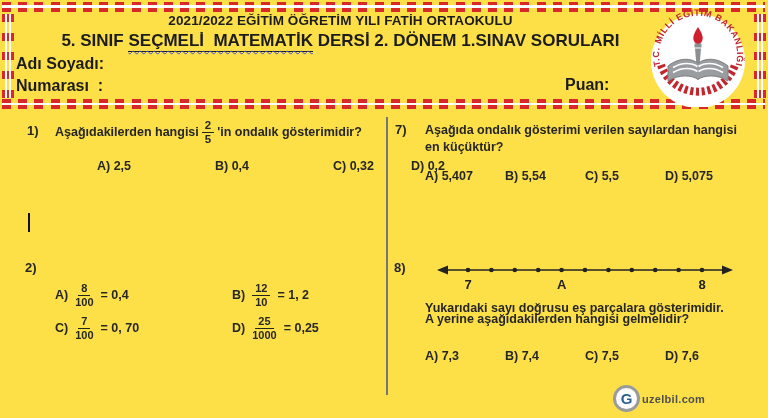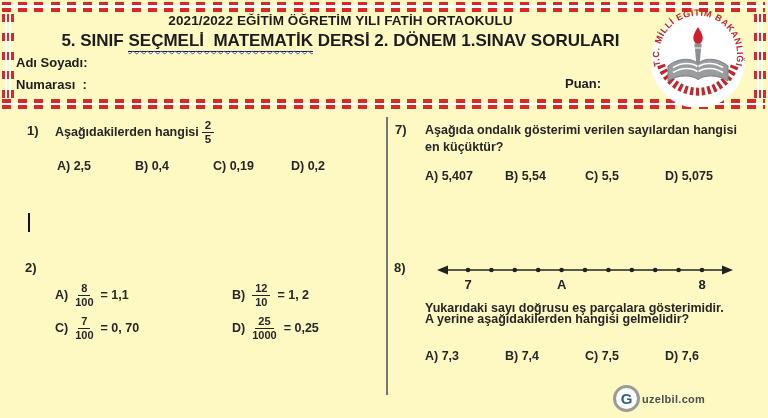--- a/index.html
+++ b/index.html
@@ -1,17 +1,17 @@
 <!DOCTYPE html>
 <html><head>
 <meta charset="utf-8">
 <style>
   html,body { margin:0; padding:0; background:#e8e8e8; }
   .page {
-    position:relative; width:768px; height:418px; background:#fef9c3;
+    position:relative; width:768px; height:418px; background:#fde047;
     font-family:"Liberation Sans", sans-serif; color:#222; overflow:hidden;
   }
   
   .strip-h {
     position:absolute; height:10px; left:2px; right:3px;
     background-image:
       linear-gradient(to bottom, transparent 0 3.5px, #fff 3.5px 6px, transparent 6px 10px),
       repeating-linear-gradient(90deg, #d9282a 0 9px, transparent 9px 16.2px);
   }
   .strip-v {
@@ -20,26 +20,26 @@
       linear-gradient(to right, transparent 0 3px, #fff 3px 4.7px, transparent 4.7px 7.3px, #fff 7.3px 9px, transparent 9px 12px),
       repeating-linear-gradient(0deg, #d9282a 0 8px, transparent 8px 19px);
   }
   .hdr-center { position:absolute; left:28px; top:13px; width:625px; text-align:center; }
   .hdr-title  { font-size:13.5px; font-weight:700; color:#1c1c1c; letter-spacing:.1px; white-space:pre; }
   .hdr-sub    { margin-top:3px; font-size:17px; font-weight:700; color:#1c1c1c; white-space:pre; }
   .hdr-sub .wavy {
     border-bottom:1.3px solid #1a1a1a; padding-bottom:1px;
     text-decoration:underline wavy #3f51d1 1px; text-underline-offset:4px;
   }
-  .field { position:absolute; font-size:13px; font-weight:700; color:#1c1c1c; white-space:pre; }
+  .field { position:absolute; font-size:16px; font-weight:700; color:#1c1c1c; white-space:pre; }
   .divider { position:absolute; left:386px; top:117px; width:2px; height:278px; background:#767676; }
   .q-num  { position:absolute; font-size:13px; font-weight:700; color:#262626; }
   .q-text { position:absolute; font-size:12.5px; font-weight:700; color:#262626; }
   .opt-row { position:absolute; display:flex; font-size:12.5px; font-weight:700; color:#262626; }
-  .opt78 { width:78px; } .opt80 { width:80px; }
+  .opt78 { width:78px;margin-left:40px; } .opt80 { width:80px; }
   .frac { display:inline-flex; flex-direction:column; align-items:center; vertical-align:middle;
           font-size:11px; font-weight:700; line-height:1.15; margin:0 3px; }
   .frac .fn { padding:0 3px; border-bottom:1.6px solid #222; }
   .q2-grid { position:absolute; left:55px; top:282px; width:320px; display:grid;
              grid-template-columns:177px auto; row-gap:7px; }
   .q2opt { display:flex; align-items:center; gap:4px; font-size:12.5px; font-weight:700; color:#262626; }
   .u-solid { text-decoration-thickness:1.2px; text-underline-offset:2px; }
   .cursor { position:absolute; left:28px; top:213px; width:2px; height:19px; background:#111; }
   .gz { position:absolute; left:613px; top:385px; display:flex; align-items:center; gap:2px; }
   .gz-icon { width:21px; height:21px; border:3px solid #9b9b9b; border-radius:50%;
@@ -89,40 +89,40 @@
     <path d="M25,65.5 C34,60 44,60.5 49.4,64.5 M75,65.5 C66,60 56,60.5 50.6,64.5" stroke="#ffffff" stroke-width="1.6" fill="none"></path>
   </svg>
 
   <div class="divider"></div>
 
   <div class="q-num" style="left:27px; top:123px">1)</div>
   <div class="q-text" style="left:55px; top:119px; width:325px">
     <span>Aşağıdakilerden hangisi</span><span class="frac" style="font-size:11.5px">
         <span class="fn">2</span>
         <span>5</span>
-      </span>
+      </span><span>'in ondalık gösterimidir?</span>
   </div>
   <div class="opt-row" style="left:57px; top:159px">
     <span class="opt78">A) 2,5</span>
     <span class="opt78">B) 0,4</span>
-    <span class="opt78">C) 0,19</span>
+    <span class="opt78">C) 0,32</span>
     <span>D) 0,2</span>
   </div>
 
   <div class="cursor"></div>
 
   <div class="q-num" style="left:25px; top:260px">2)</div>
   <div class="q2-grid">
     <span class="q2opt">
       <span>A)</span>
       <span class="frac">
           <span class="fn">8</span>
           <span>100</span>
         </span>
-      <span>= 1,1</span>
+      <span>= 0,4</span>
     </span>
     <span class="q2opt">
       <span>B)</span>
       <span class="frac">
           <span class="fn">12</span>
           <span>10</span>
         </span>
       <span>= 1, 2</span>
     </span>
     <span class="q2opt">

